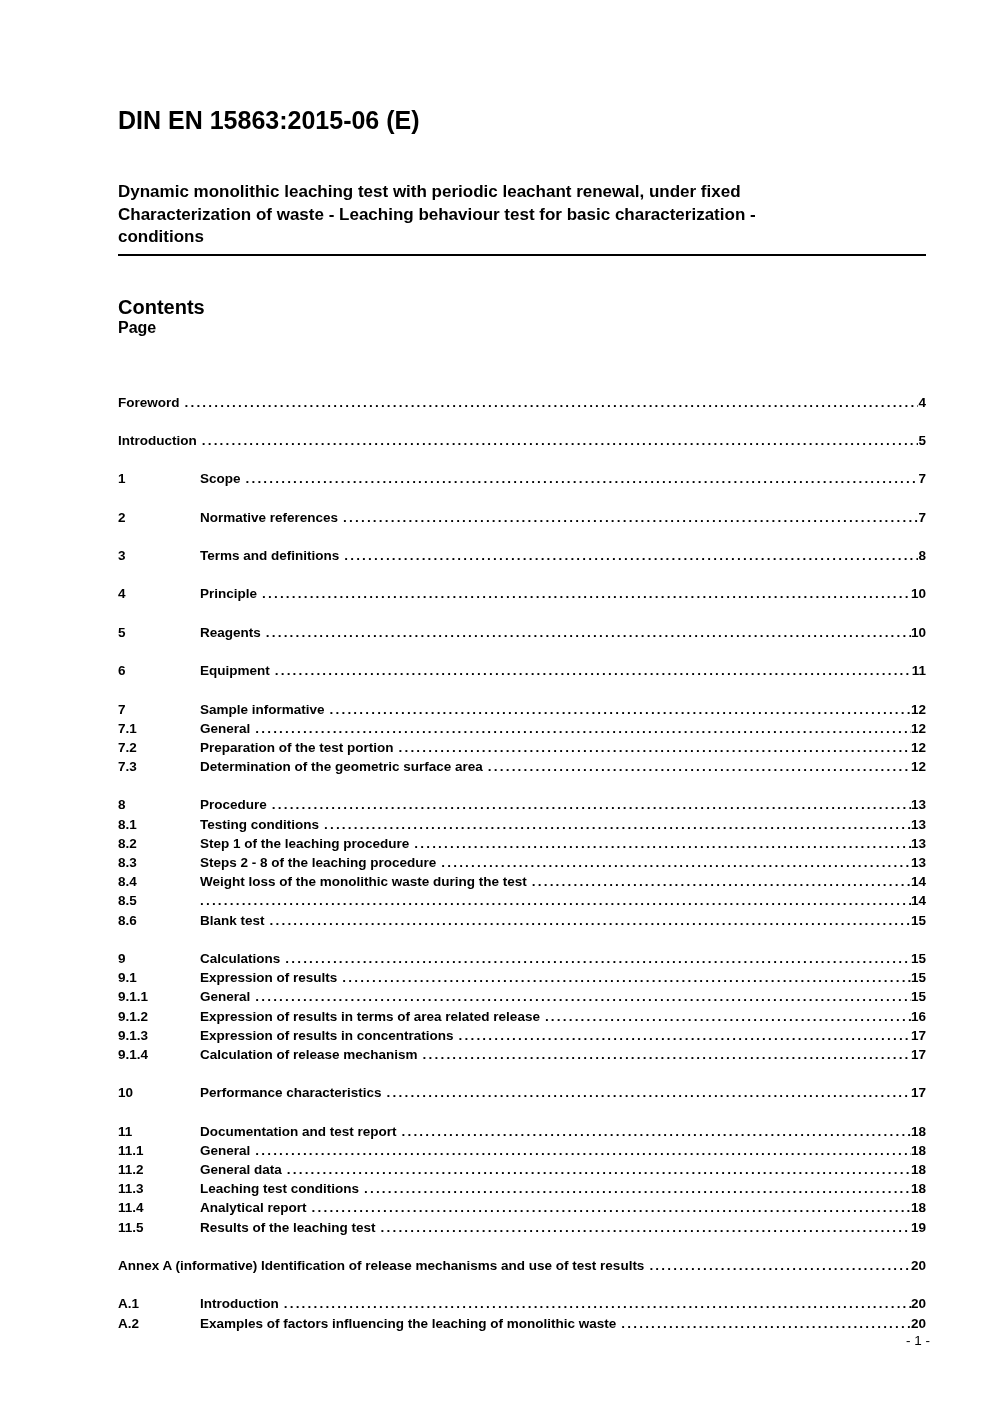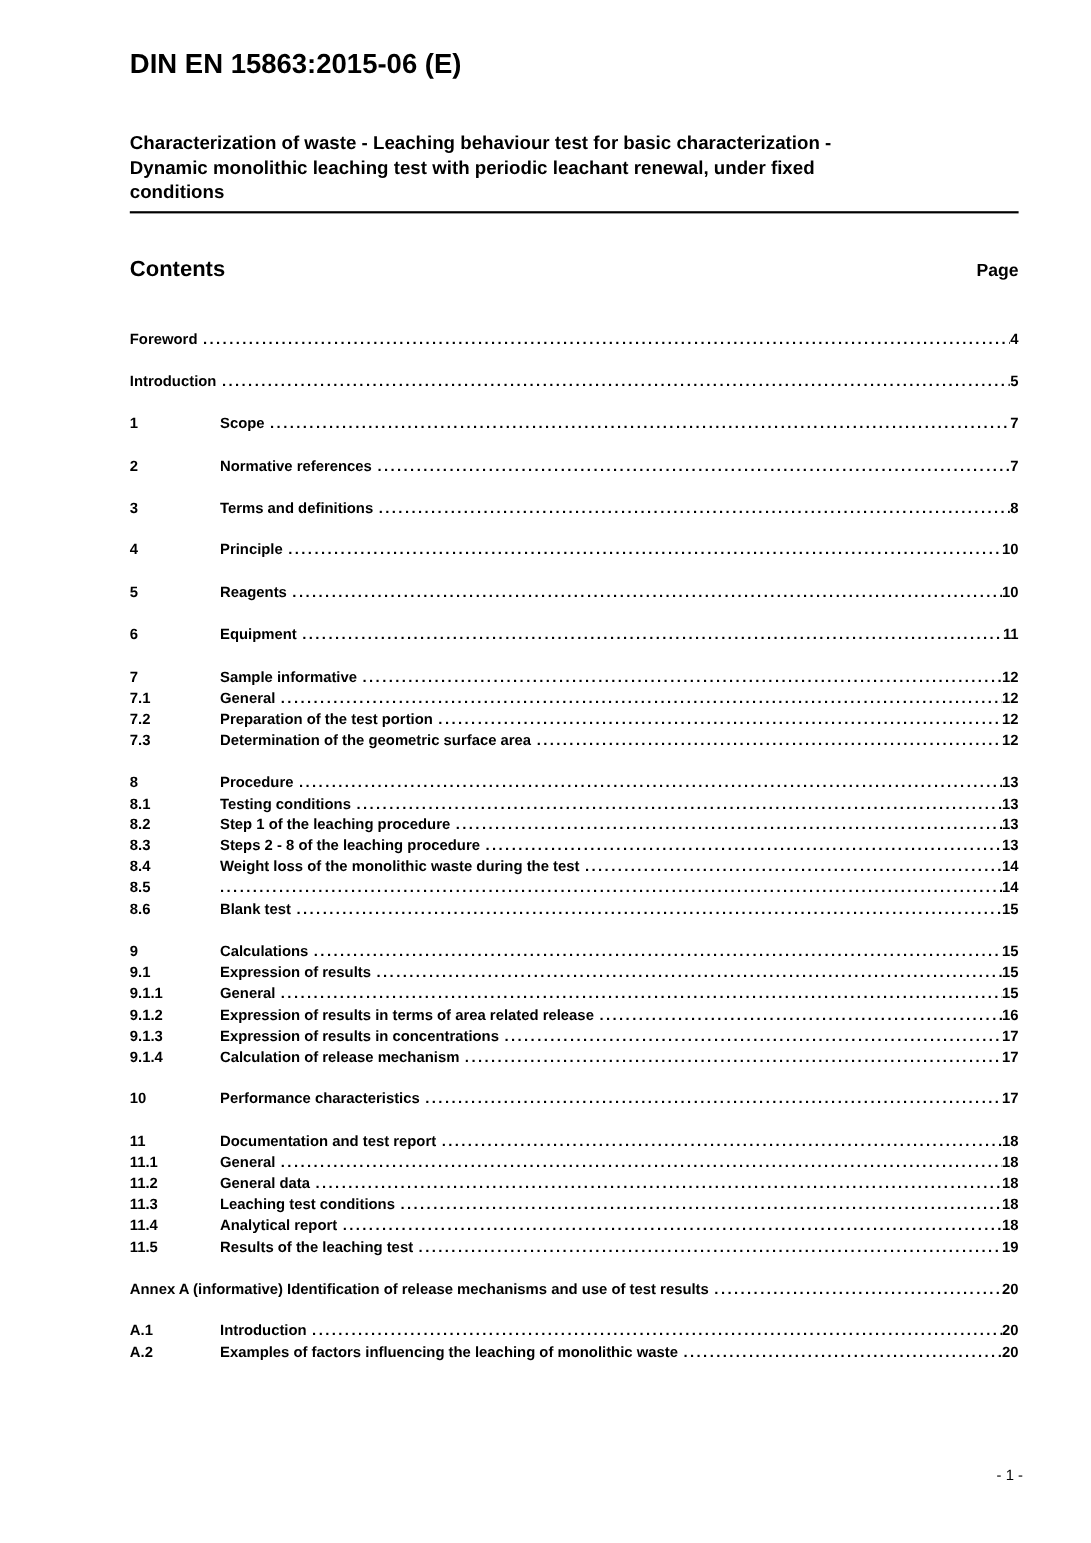--- a/index.html
+++ b/index.html
@@ -17,21 +17,21 @@
     overflow: hidden;
   }
   .content {
     position: absolute;
     left: 118px;
     right: 66px;
     top: 0;
   }
   .standard-number {
     margin: 0;
-    padding-top: 44px;
+    padding-top: 106px;
     font-size: 25px;
     font-weight: 700;
     line-height: 28px;
   }
   .subtitle {
     margin-top: 47px;
     font-size: 17px;
     font-weight: 700;
     line-height: 22.5px;
   }
@@ -39,33 +39,34 @@
     margin: 5px 0 0 0;
     border: none;
     border-top: 2px solid #000000;
     height: 0;
   }
   .contents-row {
     display: flex;
     justify-content: space-between;
     align-items: baseline;
     margin-top: 39px;
+    flex-direction: column;
   }
   .contents-heading {
     margin: 0;
     font-size: 20px;
     font-weight: 700;
     line-height: 24px;
   }
   .page-label {
     font-size: 16px;
     font-weight: 700;
   }
   .toc {
-    margin-top: 42px;
+    margin-top: 56px;
     font-size: 13.5px;
     font-weight: 700;
   }
   .toc-row {
     display: flex;
     align-items: baseline;
     line-height: 19.2px;
     height: 19.2px;
   }
   .toc-row.gap {
@@ -102,22 +103,22 @@
 </style>
 </head>
 <body>
 
 <div class="page">
   <div class="content">
 
     <h1 class="standard-number">DIN EN 15863:2015-06 (E)</h1>
 
     <div class="subtitle">
+      <div>Dynamic monolithic leaching test with periodic leachant renewal, under fixed</div>
       <div>Characterization of waste - Leaching behaviour test for basic characterization -</div>
-      <div>Dynamic monolithic leaching test with periodic leachant renewal, under fixed</div>
       <div>conditions</div>
     </div>
 
     <hr class="rule">
 
     <div class="contents-row">
       <h2 class="contents-heading">Contents</h2>
       <span class="page-label">Page</span>
     </div>
 

